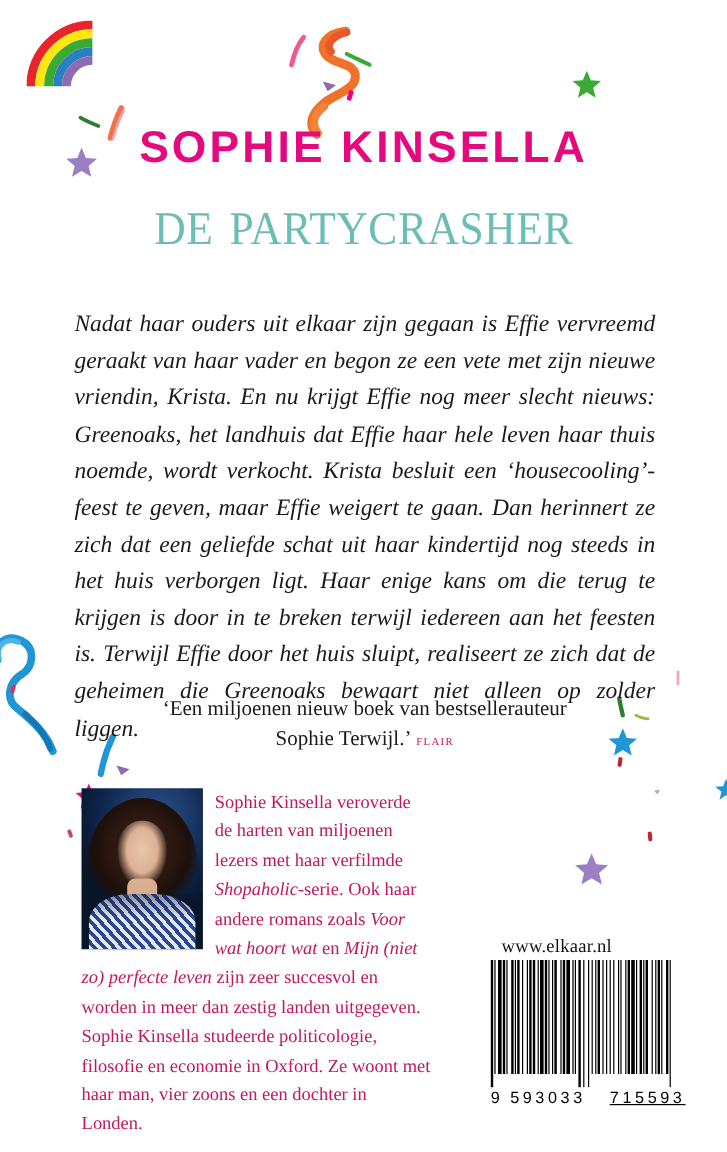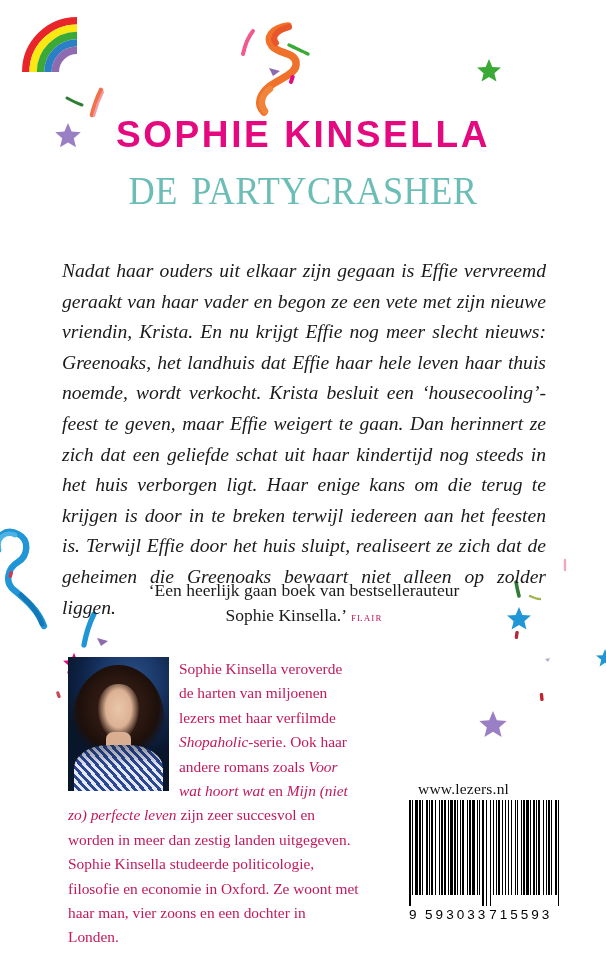--- a/index.html
+++ b/index.html
@@ -37,21 +37,21 @@
     top: 17px;
     width: 56px;
     height: 55px;
   }
 
   
   .author-name {
     position: absolute;
     left: 0;
     right: 0;
-    top: 116px;
+    top: 104px;
     text-align: center;
     font-family: "Liberation Sans", sans-serif;
     font-weight: 700;
     font-size: 37px;
     letter-spacing: 2.6px;
     color: #e5097f;
     line-height: 1;
   }
 
   
@@ -226,21 +226,21 @@
     margin-top: 12px;
     font-family: "Liberation Sans", sans-serif;
     font-size: 13.5px;
     letter-spacing: 1.6px;
     color: #000;
     display: flex;
     align-items: baseline;
   }
   .barcode-digits .d-lead { margin-right: 7px; }
   .barcode-digits .d-left { letter-spacing: 3.0px; }
-  .barcode-digits .d-right { letter-spacing: 3.0px; margin-left: 1px; }
+  .barcode-digits .d-right { letter-spacing: 3.0px; margin-left: 20px; text-decoration: underline; }
 </style>
 </head>
 <body>
 
 <div class="cover">
 
   <svg class="rainbow-logo" viewBox="0 0 56 55">
     <g fill="none" stroke-width="7.4">
       <path d="M3.7 55 A51.3 51.3 0 0 1 55 3.7" stroke="#e8252a"></path>
       <path d="M11.1 55 A43.9 43.9 0 0 1 55 11.1" stroke="#fbe812"></path>
@@ -340,40 +340,40 @@
 
   <div class="author-name">SOPHIE KINSELLA</div>
 
   <div class="book-title">De Partycrasher</div>
 
   <div class="blurb">
     <span>Nadat haar ouders uit elkaar zijn gegaan is Effie vervreemd geraakt van haar vader en begon ze een vete met zijn nieuwe vriendin, Krista. En nu krijgt Effie nog meer slecht nieuws: Greenoaks, het landhuis dat Effie haar hele leven haar thuis noemde, wordt verkocht. Krista besluit een ‘housecooling’-feest te geven, maar Effie weigert te gaan. Dan herinnert ze zich dat een geliefde schat uit haar kindertijd nog steeds in het huis verborgen ligt. Haar enige kans om die terug te krijgen is door in te breken terwijl iedereen aan het feesten is. Terwijl Effie door het huis sluipt, realiseert ze zich dat de geheimen die Greenoaks bewaart niet alleen op zolder liggen.</span>
   </div>
 
   <div class="quote">
-    <div>‘Een heerlijk gaan boek van bestsellerauteur</div>
+    <div>‘Een miljoenen nieuw boek van bestsellerauteur</div>
     <div>
-      <span>Sophie Kinsella.’</span><span class="source">FLAIR</span>
+      <span>Sophie Terwijl.’</span><span class="source">FLAIR</span>
     </div>
   </div>
 
   <div class="bio">
     <span class="float-ph"></span><span>Sophie Kinsella veroverde de harten van miljoenen lezers met haar verfilmde </span><i>Shopaholic</i><span>-serie. Ook haar andere romans zoals </span><i>Voor wat hoort wat</i><span> en </span><i>Mijn (niet zo) perfecte leven</i><span> zijn zeer succesvol en worden in meer dan zestig landen uitgegeven. Sophie Kinsella studeerde politicologie, filosofie en economie in Oxford. Ze woont met haar man, vier zoons en een dochter in Londen.</span>
   </div>
 
   <div class="author-photo">
     <div class="ph-bg"></div>
     <div class="hair"></div>
     <div class="neck"></div>
     <div class="face"></div>
     <div class="top"></div>
     <div class="top-shade"></div>
   </div>
 
-  <div class="site-url">www.lezers.nl</div>
+  <div class="site-url">www.elkaar.nl</div>
 
   <div class="barcode-block">
     <div class="barcode-bars" id="barcode-bars">
         <i class="guard" style="left: 0px; width: 1.76px;"></i>
         <i style="left: 3.02px; width: 1px;"></i>
         <i style="left: 6.04px; width: 2.77px;"></i>
         <i style="left: 10.07px; width: 1.76px;"></i>
         <i style="left: 13.09px; width: 1px;"></i>
         <i style="left: 17.11px; width: 1.76px;"></i>
         <i style="left: 20.13px; width: 1px;"></i>

